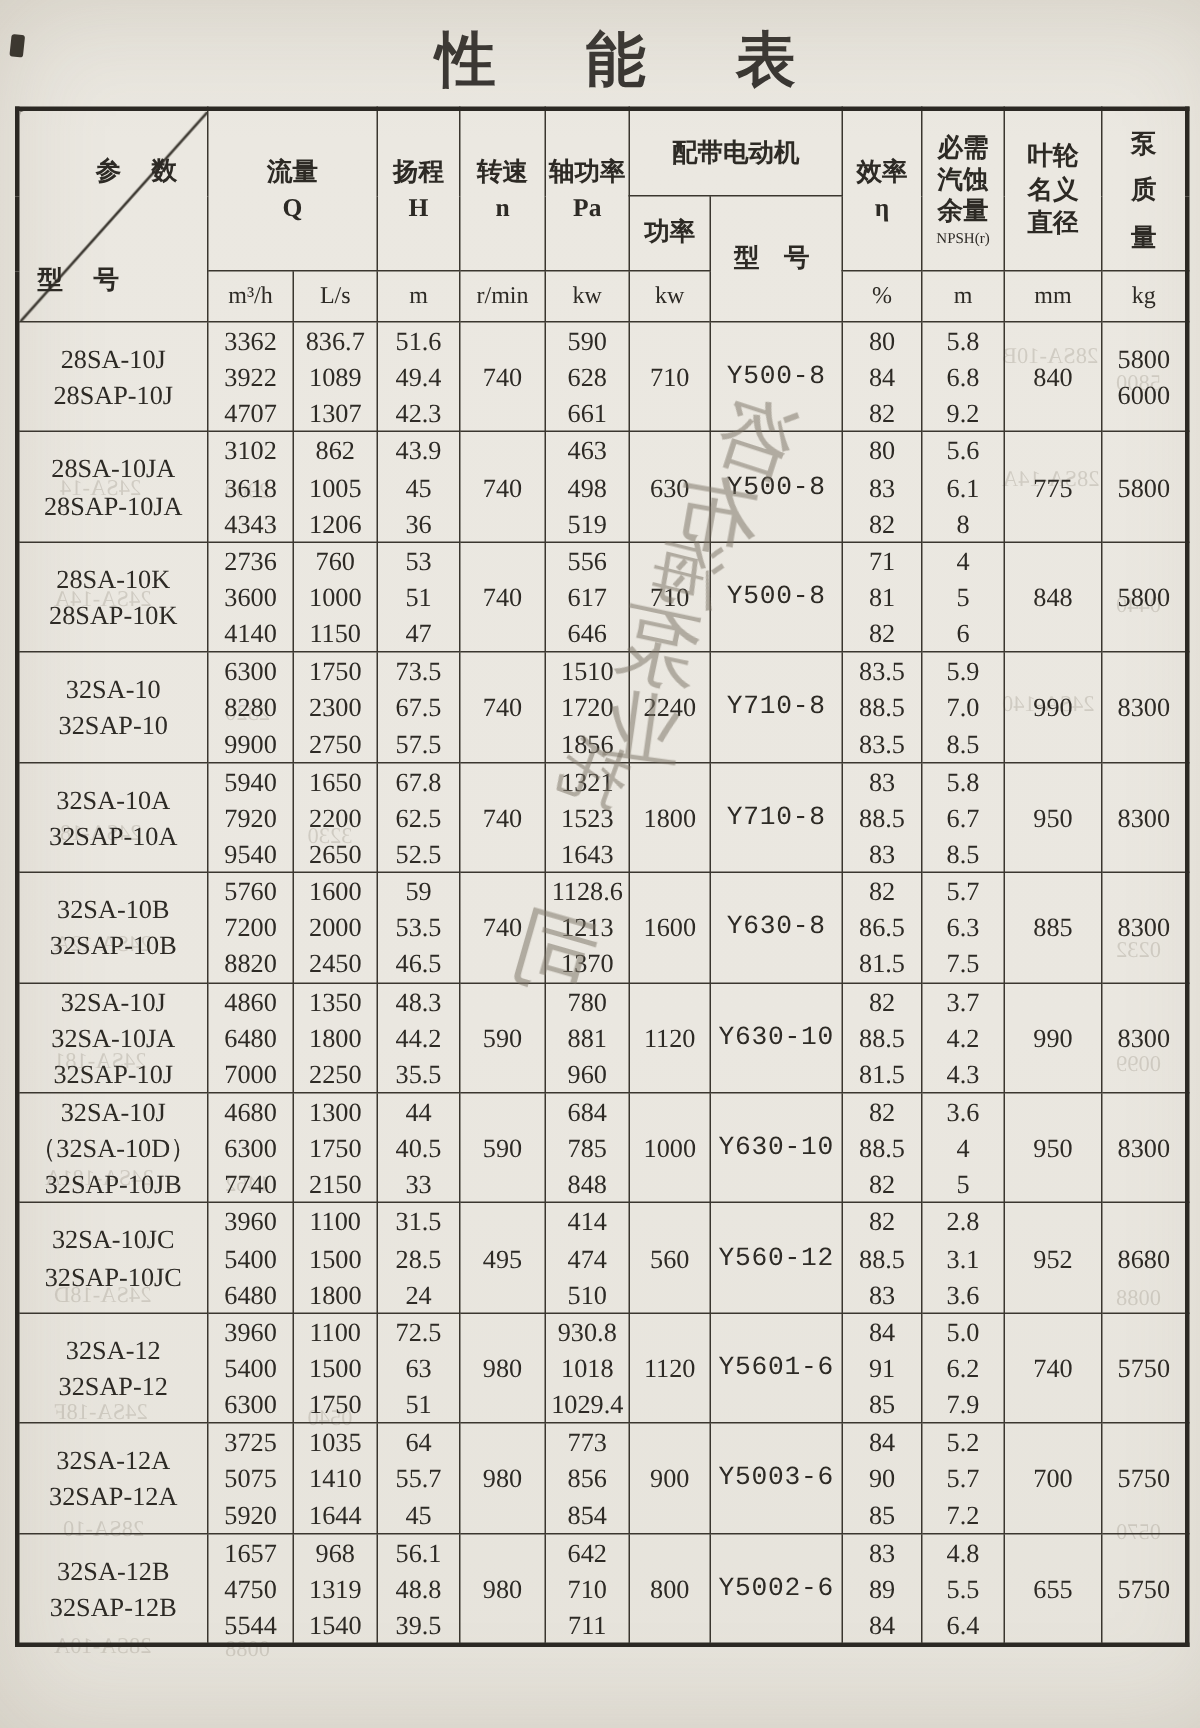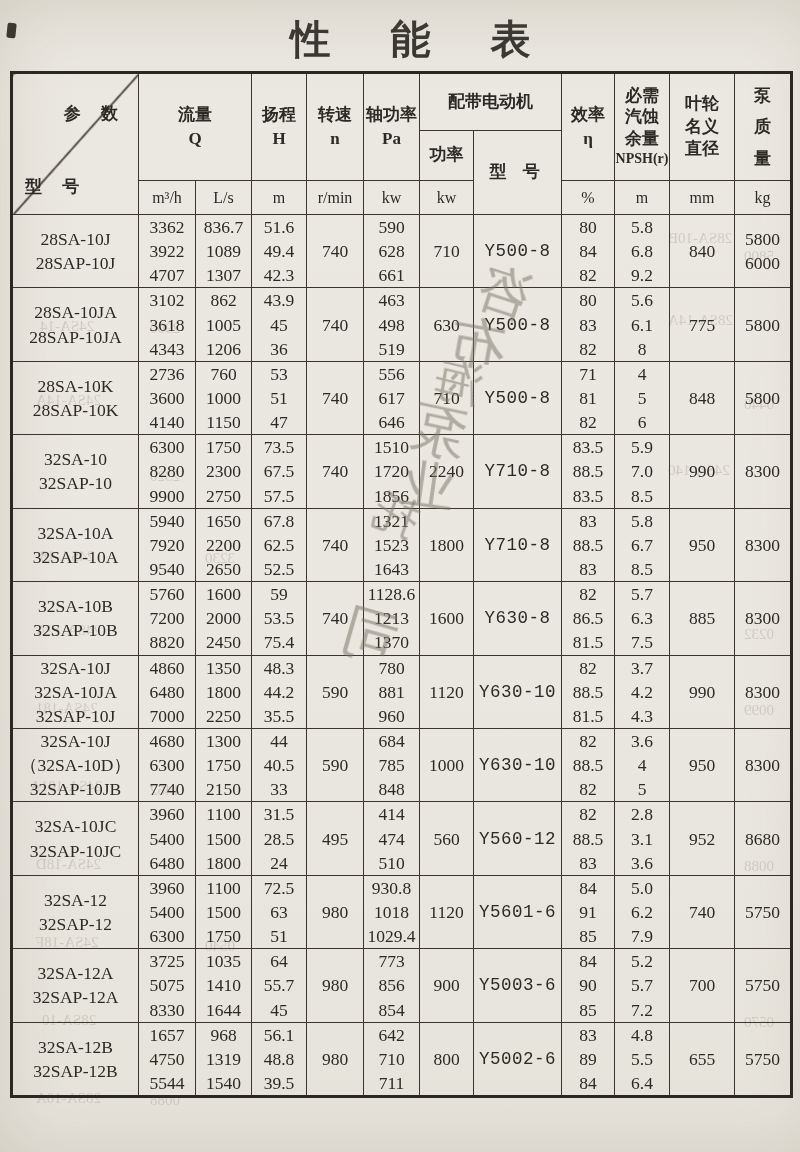--- a/index.html
+++ b/index.html
@@ -32,21 +32,21 @@
   tr.hrow-a{height:58px} tr.hrow-b{height:50px} tr.units{height:34px}
   tr.data{height:57px}
   .hcell{font-weight:bold;font-size:17px;line-height:1.35;}
   .hline{line-height:1.4}
   .units td{font-size:16px;}
   tr.data td{font-size:17.5px;line-height:1.38;}
   td.model{font-size:16.5px;line-height:1.55;}
   td.mmodel{font-size:17px;letter-spacing:.5px;font-family:Liberation Mono, monospace;}
   .sp{letter-spacing:6px;}
   .npsh-lines{line-height:1.25;}
-  .npsh-sym{font-size:14px;font-weight:bold;margin-top:1px;}
+  .npsh-sym{font-size:10px;font-weight:normal;margin-top:1px;}
   .imp-lines{line-height:1.35;}
   .mass-lines{line-height:1.85;}
   td.diag{
     position:relative;
     background:linear-gradient(to bottom right,
       transparent calc(50% - 1.4px),#3a362f calc(50% - .3px),
       #3a362f calc(50% + .3px),transparent calc(50% + 1.4px));
   }
   .diag-top{position:absolute;top:28px;right:12px;font-weight:bold;font-size:17px;letter-spacing:8px;}
   .diag-bottom{position:absolute;bottom:16px;left:12px;font-weight:bold;font-size:17px;letter-spacing:8px;}
@@ -287,21 +287,21 @@
           <td class="model">32SA-10B
 32SAP-10B</td>
           <td>5760
 7200
 8820</td>
           <td>1600
 2000
 2450</td>
           <td>59
 53.5
-75.4</td>
+46.5</td>
           <td>740</td>
           <td>1128.6
 1213
 1370</td>
           <td>1600</td>
           <td class="mmodel">Y630-8</td>
           <td>82
 86.5
 81.5</td>
           <td>5.7
@@ -418,21 +418,21 @@
 6.2
 7.9</td>
           <td>740</td>
           <td>5750</td>
         </tr>
     <tr class="data">
           <td class="model">32SA-12A
 32SAP-12A</td>
           <td>3725
 5075
-8330</td>
+5920</td>
           <td>1035
 1410
 1644</td>
           <td>64
 55.7
 45</td>
           <td>980</td>
           <td>773
 856
 854</td>

